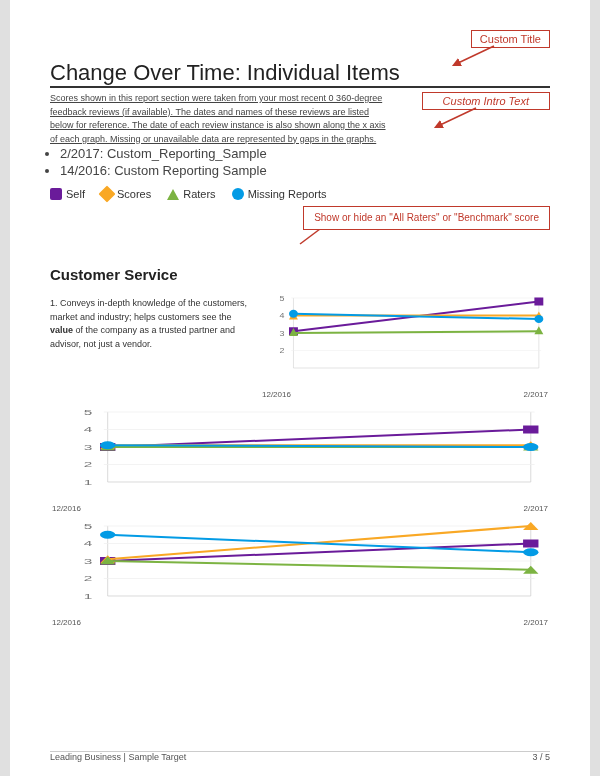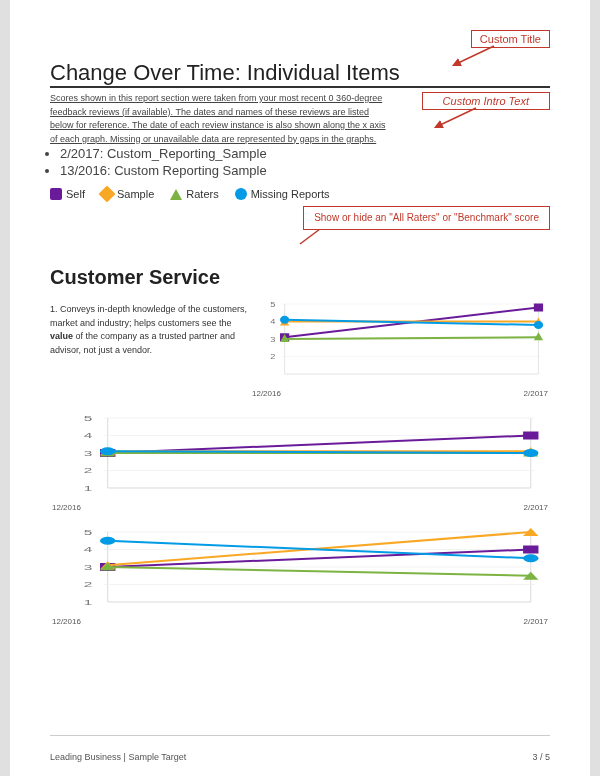--- a/index.html
+++ b/index.html
@@ -112,30 +112,30 @@
       border: 1.5px solid #c0392b;
       color: #c0392b;
       font-size: 10px;
       padding: 4px 10px;
       background: #fff;
       display: inline-block;
       line-height: 1.4;
       text-align: center;
     }
     .section-title {
-      font-size: 20px;
+      font-size: 15px;
       font-weight: bold;
       color: #222;
       margin: 6px 0 10px 0;
     }
     .item-row {
       display: flex;
       align-items: flex-start;
       margin-bottom: 14px;
-      gap: 0;
+      gap: 10px;
     }
     .item-text {
       font-size: 9px;
       color: #333;
       width: 200px;
       flex-shrink: 0;
       line-height: 1.5;
       padding-top: 4px;
     }
     .item-text b, .item-text strong {
@@ -149,34 +149,34 @@
     .chart-svg {
       width: 100%;
       height: 85px;
     }
     .chart-labels {
       display: flex;
       justify-content: space-between;
       font-size: 8px;
       color: #555;
       padding: 0 2px;
-      margin-top: 1px;
+      margin-top: 8px;
       text-align: right;
     }
     .footer {
       position: absolute;
       bottom: 14px;
       left: 40px;
       right: 40px;
       display: flex;
       justify-content: space-between;
       font-size: 9px;
       color: #555;
       border-top: 1px solid #ccc;
-      padding-top: 16px;
+      padding-top: 0;
     }
   </style>
 </head>
 <body>
 
 <div class="page">
 
   <div class="header-area">
     <div class="custom-title-bubble">Custom Title</div>
 
@@ -189,21 +189,21 @@
       </defs>
     </svg>
   </div>
 
   <h1 class="page-title">Change Over Time: Individual Items</h1>
 
   <div class="intro-area">
     <p class="intro-text">Scores shown in this report section were taken from your most recent 0 360-degree feedback reviews (if available). The dates and names of these reviews are listed below for reference. The date of each review instance is also shown along the x axis of each graph. Missing or unavailable data are represented by gaps in the graphs.</p>
     <ul class="intro-bullets">
       <li>2/2017: Custom_Reporting_Sample</li>
-      <li>13/2016: Custom Reporting Sample</li>
+      <li>14/2016: Custom Reporting Sample</li>
     </ul>
 
     <div class="custom-intro-bubble">Custom Intro Text</div>
 
     <svg style="position:absolute;top:14px;right:72px;width:50px;height:22px;">
       <line x1="48" y1="2" x2="10" y2="20" stroke="#c0392b" stroke-width="1.5" marker-end="url(#arrowhead2)"></line>
       <defs>
         <marker id="arrowhead2" markerWidth="6" markerHeight="6" refX="3" refY="3" orient="auto">
           <path d="M0,0 L0,6 L6,3 z" fill="#c0392b"></path>
         </marker>
@@ -211,21 +211,21 @@
     </svg>
   </div>
 
   <div class="legend">
     <div class="legend-item">
       <div class="legend-square" style="background:#6A1B9A;"></div>
       <span>Self</span>
     </div>
     <div class="legend-item">
       <div class="legend-diamond" style="background:#F9A825;"></div>
-      <span>Sample</span>
+      <span>Scores</span>
     </div>
     <div class="legend-item">
       <div class="legend-triangle"></div>
       <span>Raters</span>
     </div>
     <div class="legend-item">
       <div class="legend-circle" style="background:#039BE5;"></div>
       <span>Missing Reports</span>
     </div>
   </div>

